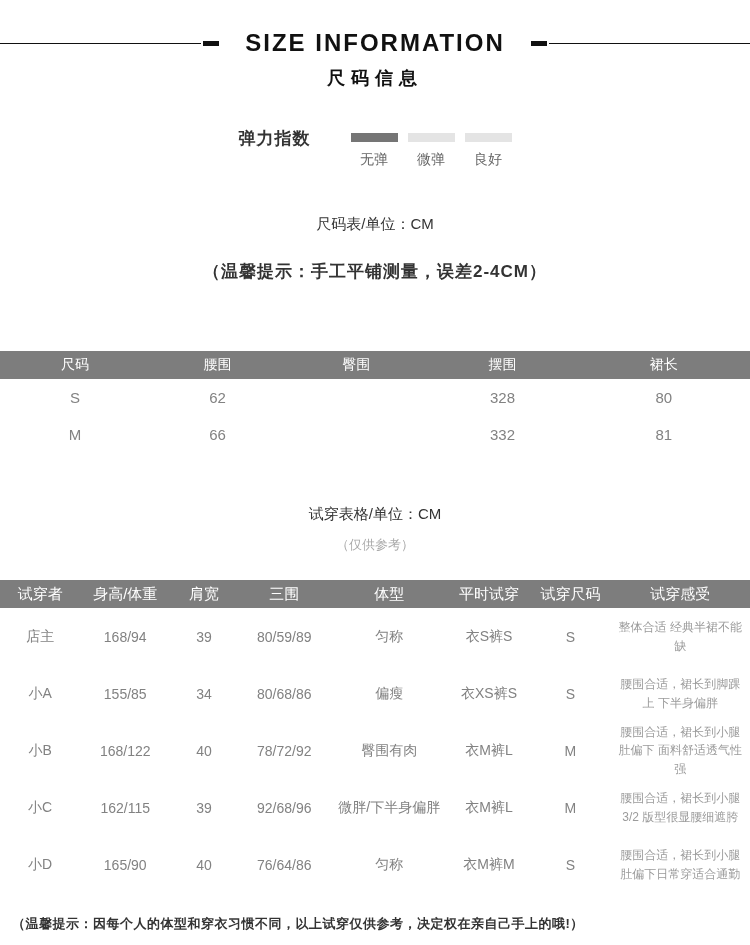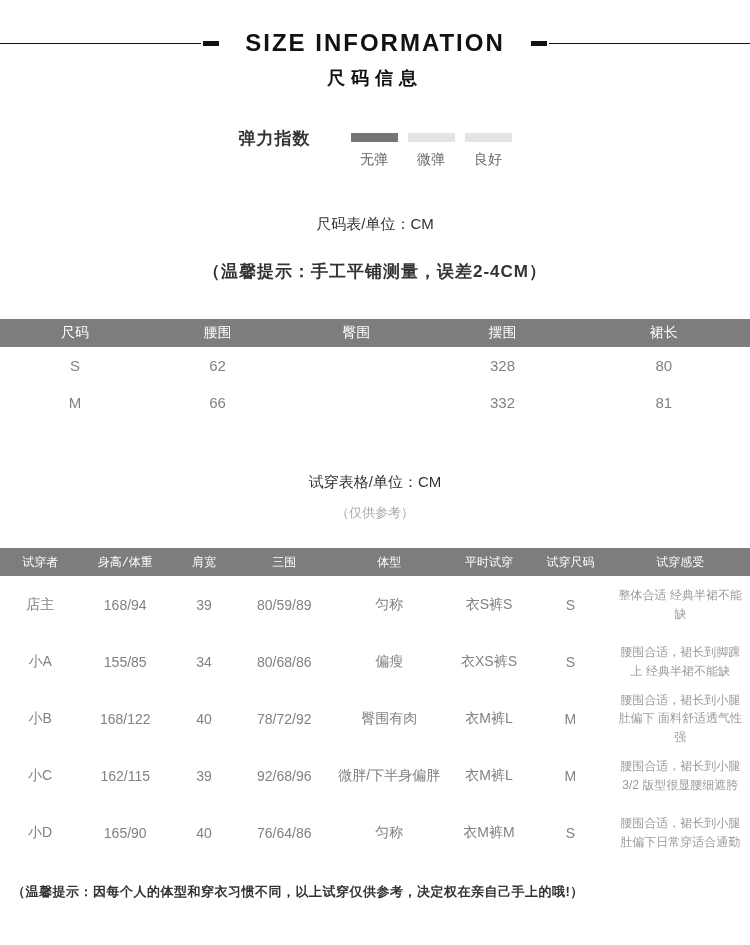--- a/index.html
+++ b/index.html
@@ -30,30 +30,30 @@
   .unit-label.first { margin-top:46px; }
   .tip-top { text-align:center; font-size:17px; color:#333; font-weight:600; margin-top:26px; letter-spacing:1px; }
   .tryon-unit { margin-top:52px; }
   .ref-note { text-align:center; font-size:13px; color:#a9a9a9; margin-top:12px; }
 
   
   table { width:750px; border-collapse:collapse; table-layout:fixed; }
   th { background:#7d7d7d; color:#ffffff; font-weight:500; height:28px; font-size:14px; text-align:center; }
   td { text-align:center; color:#828282; }
 
-  .size-table { margin-top:36px; }
+  .size-table { margin-top:68px; }
   .size-table td { height:37px; font-size:15px; }
   .size-table th:nth-child(1), .size-table td:nth-child(1){ width:20%; }
   .size-table th:nth-child(2), .size-table td:nth-child(2){ width:18%; }
   .size-table th:nth-child(3), .size-table td:nth-child(3){ width:19%; }
   .size-table th:nth-child(4), .size-table td:nth-child(4){ width:20%; }
   .size-table th:nth-child(5), .size-table td:nth-child(5){ width:23%;text-align:center; }
 
   .tryon-table { margin-top:26px; }
-  .tryon-table th { font-size:12px;font-family:Liberation Mono, monospace; }
+  .tryon-table th { font-size:15px; }
   .tryon-table td { height:57px; font-size:14px; }
   .tryon-table th:nth-child(1), .tryon-table td:nth-child(1){ width:10.7%; }
   .tryon-table th:nth-child(2), .tryon-table td:nth-child(2){ width:12%; }
   .tryon-table th:nth-child(3), .tryon-table td:nth-child(3){ width:9%; }
   .tryon-table th:nth-child(4), .tryon-table td:nth-child(4){ width:12.4%; }
   .tryon-table th:nth-child(5), .tryon-table td:nth-child(5){ width:15.6%; }
   .tryon-table th:nth-child(6), .tryon-table td:nth-child(6){ width:11%; }
   .tryon-table th:nth-child(7), .tryon-table td:nth-child(7){ width:10.7%; }
   .tryon-table th:nth-child(8), .tryon-table td:nth-child(8){ width:18.6%; }
   .tryon-table td:nth-child(8){ font-size:12px; color:#9b9b9b; line-height:1.55; padding:0 4px; }
@@ -154,21 +154,21 @@
           <td>整体合适 经典半裙不能缺</td>
         </tr>
         <tr>
           <td>小A</td>
           <td>155/85</td>
           <td>34</td>
           <td>80/68/86</td>
           <td>偏瘦</td>
           <td>衣XS裤S</td>
           <td>S</td>
-          <td>腰围合适，裙长到脚踝上 经典半裙不能缺</td>
+          <td>腰围合适，裙长到脚踝上 下半身偏胖</td>
         </tr>
         <tr>
           <td>小B</td>
           <td>168/122</td>
           <td>40</td>
           <td>78/72/92</td>
           <td>臀围有肉</td>
           <td>衣M裤L</td>
           <td>M</td>
           <td>腰围合适，裙长到小腿肚偏下 面料舒适透气性强</td>

